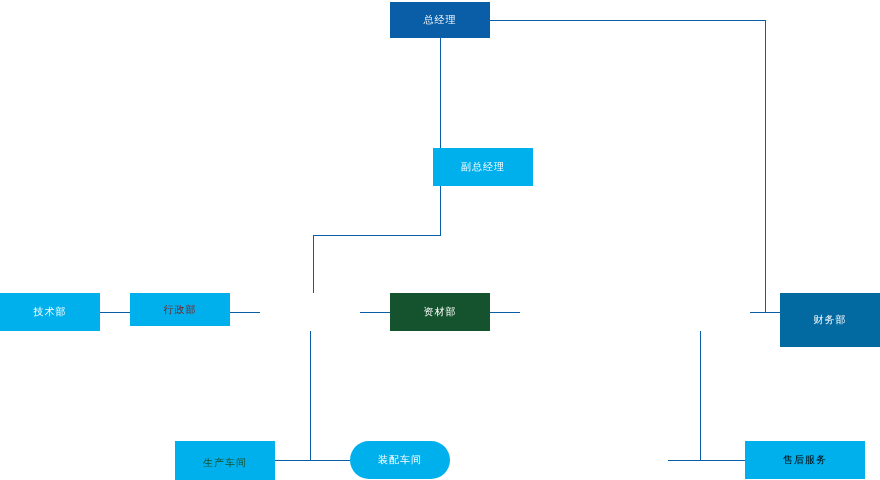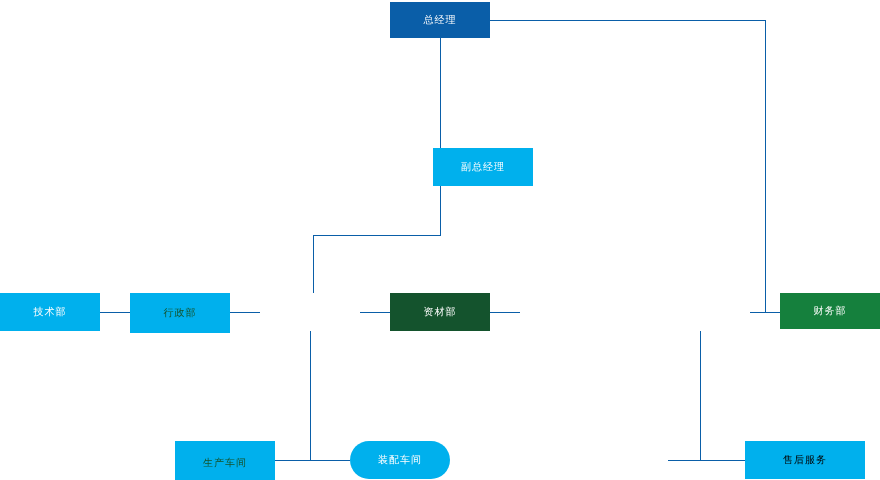--- a/index.html
+++ b/index.html
@@ -72,27 +72,27 @@
     <div class="connector h" style="left: 668px; top: 460px; width: 77px; background: rgb(10, 94, 168);"></div>
     <div class="node level-1" style="left: 390px; top: 2px; width: 100px; height: 36px; background: rgb(10, 94, 168); color: rgb(255, 255, 255);">
       <span>总经理</span>
     </div>
     <div class="node level-2" style="left: 390px; top: 148px; width: 100px; height: 38px; background: rgb(0, 176, 237); color: rgb(255, 255, 255); margin-left: 43px;">
       <span>副总经理</span>
     </div>
     <div class="node level-3" style="left: 0px; top: 293px; width: 100px; height: 38px; background: rgb(0, 176, 237); color: rgb(255, 255, 255);">
       <span>技术部</span>
     </div>
-    <div class="node level-3" style="left: 130px; top: 293px; width: 100px; height: 40px; background: rgb(0, 176, 237); color: #14532d;">
+    <div class="node level-3" style="left: 130px; top: 293px; width: 100px; height: 33px; background: rgb(0, 176, 237); color: #7f1d1d;">
       <span>行政部</span>
     </div>
     <div class="node level-3" style="left: 390px; top: 293px; width: 100px; height: 38px; background: #14532d; color: rgb(255, 255, 255);">
       <span>资材部</span>
     </div>
-    <div class="node level-3" style="left: 780px; top: 293px; width: 100px; height: 36px; background: #15803d; color: rgb(255, 255, 255);">
+    <div class="node level-3" style="left: 780px; top: 293px; width: 100px; height: 54px; background: #0369a1; color: rgb(255, 255, 255);">
       <span>财务部</span>
     </div>
     <div class="node level-4" style="left: 175px; top: 441px; width: 100px; height: 44px; background: rgb(0, 176, 237); color: #14532d;">
       <span>生产车间</span>
     </div>
     <div class="node level-4" style="left: 350px; top: 441px; width: 100px; height: 38px; background: rgb(0, 176, 237); color: rgb(255, 255, 255); border-radius: 19px;">
       <span>装配车间</span>
     </div>
     <div class="node level-4" style="left: 745px; top: 441px; width: 120px; height: 38px; background: rgb(0, 176, 237); color: #000000;">
       <span>售后服务</span>

